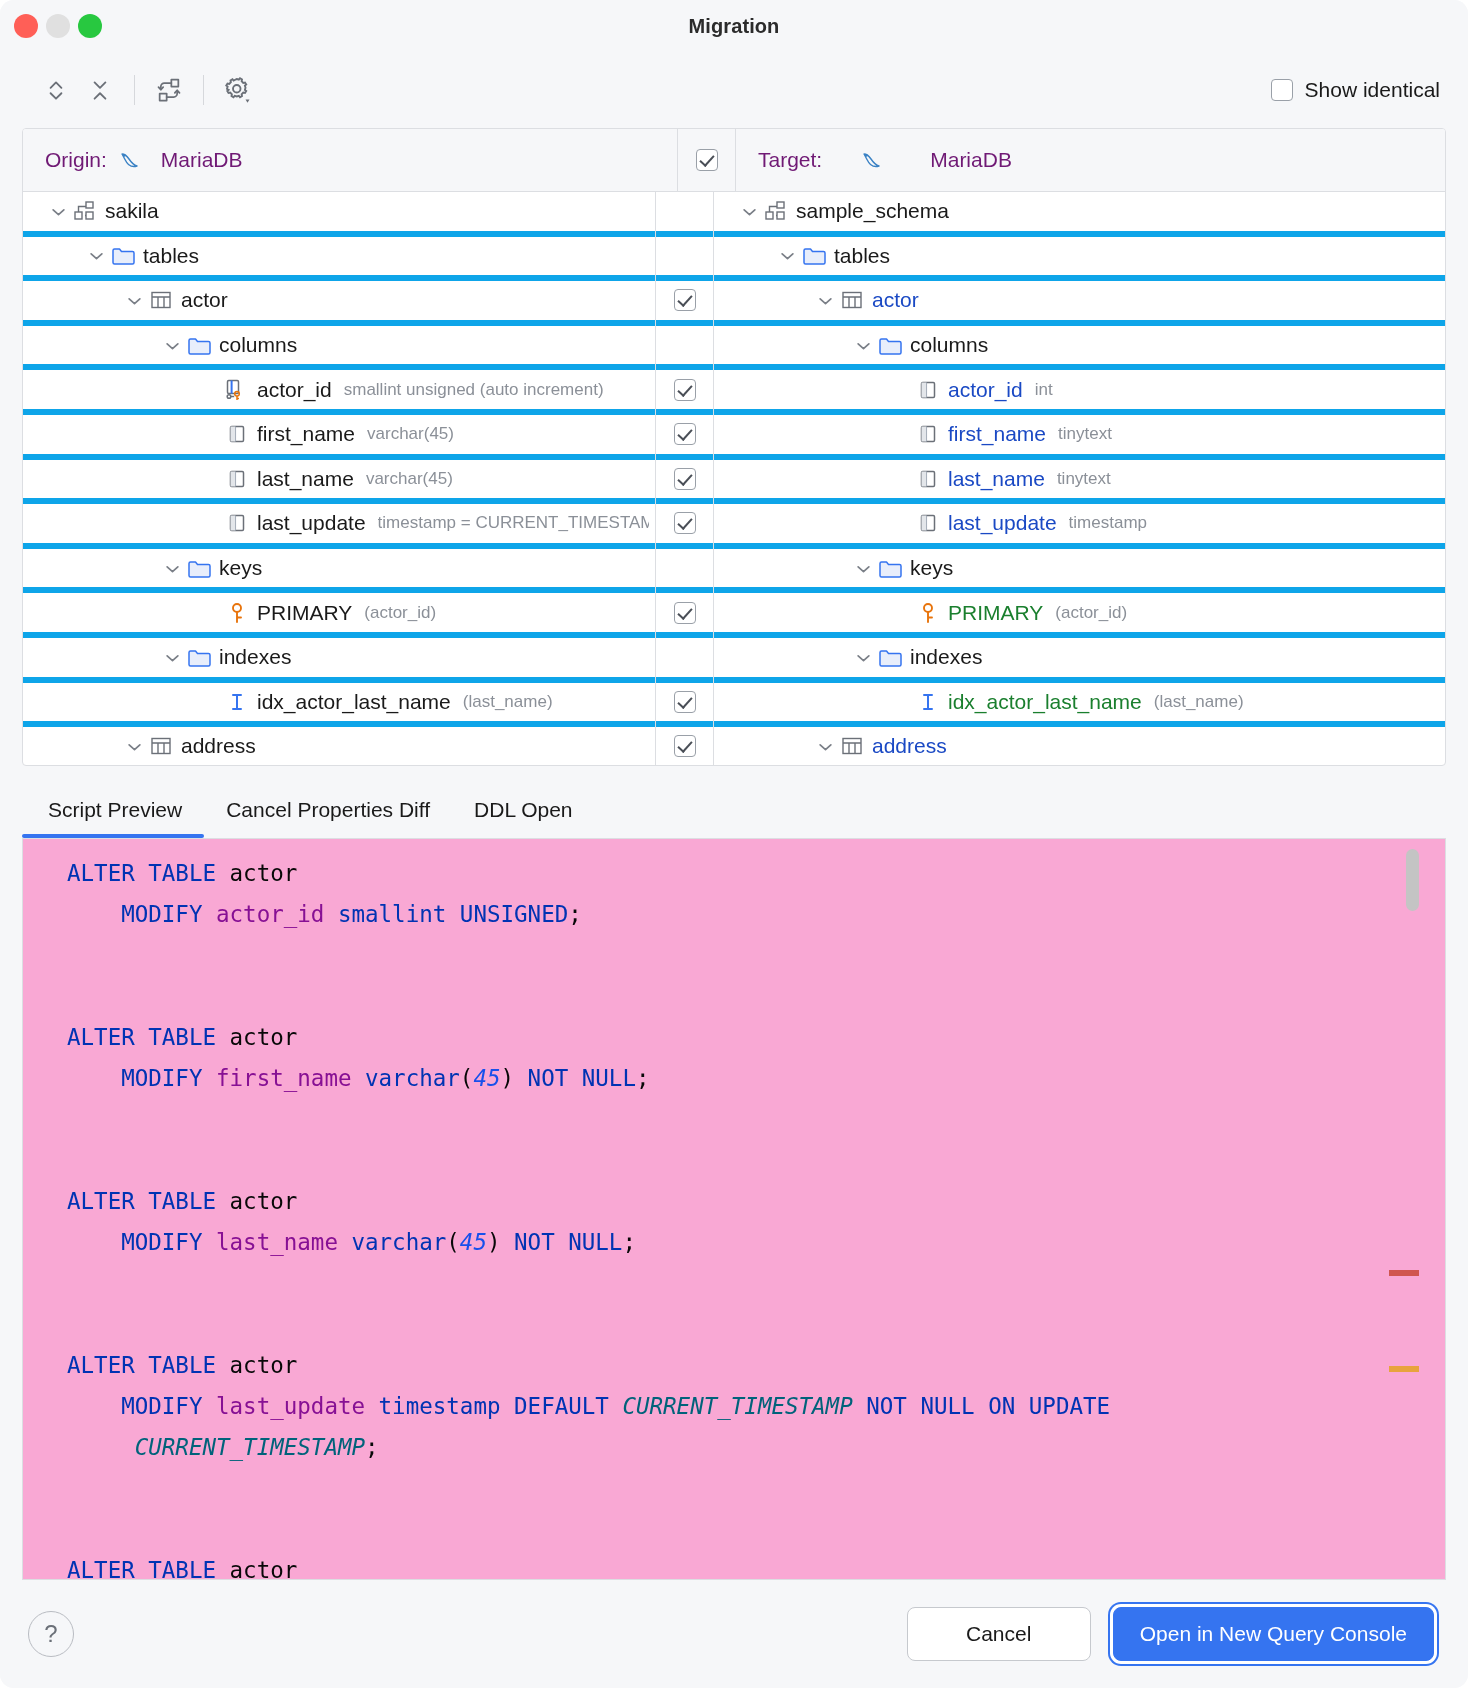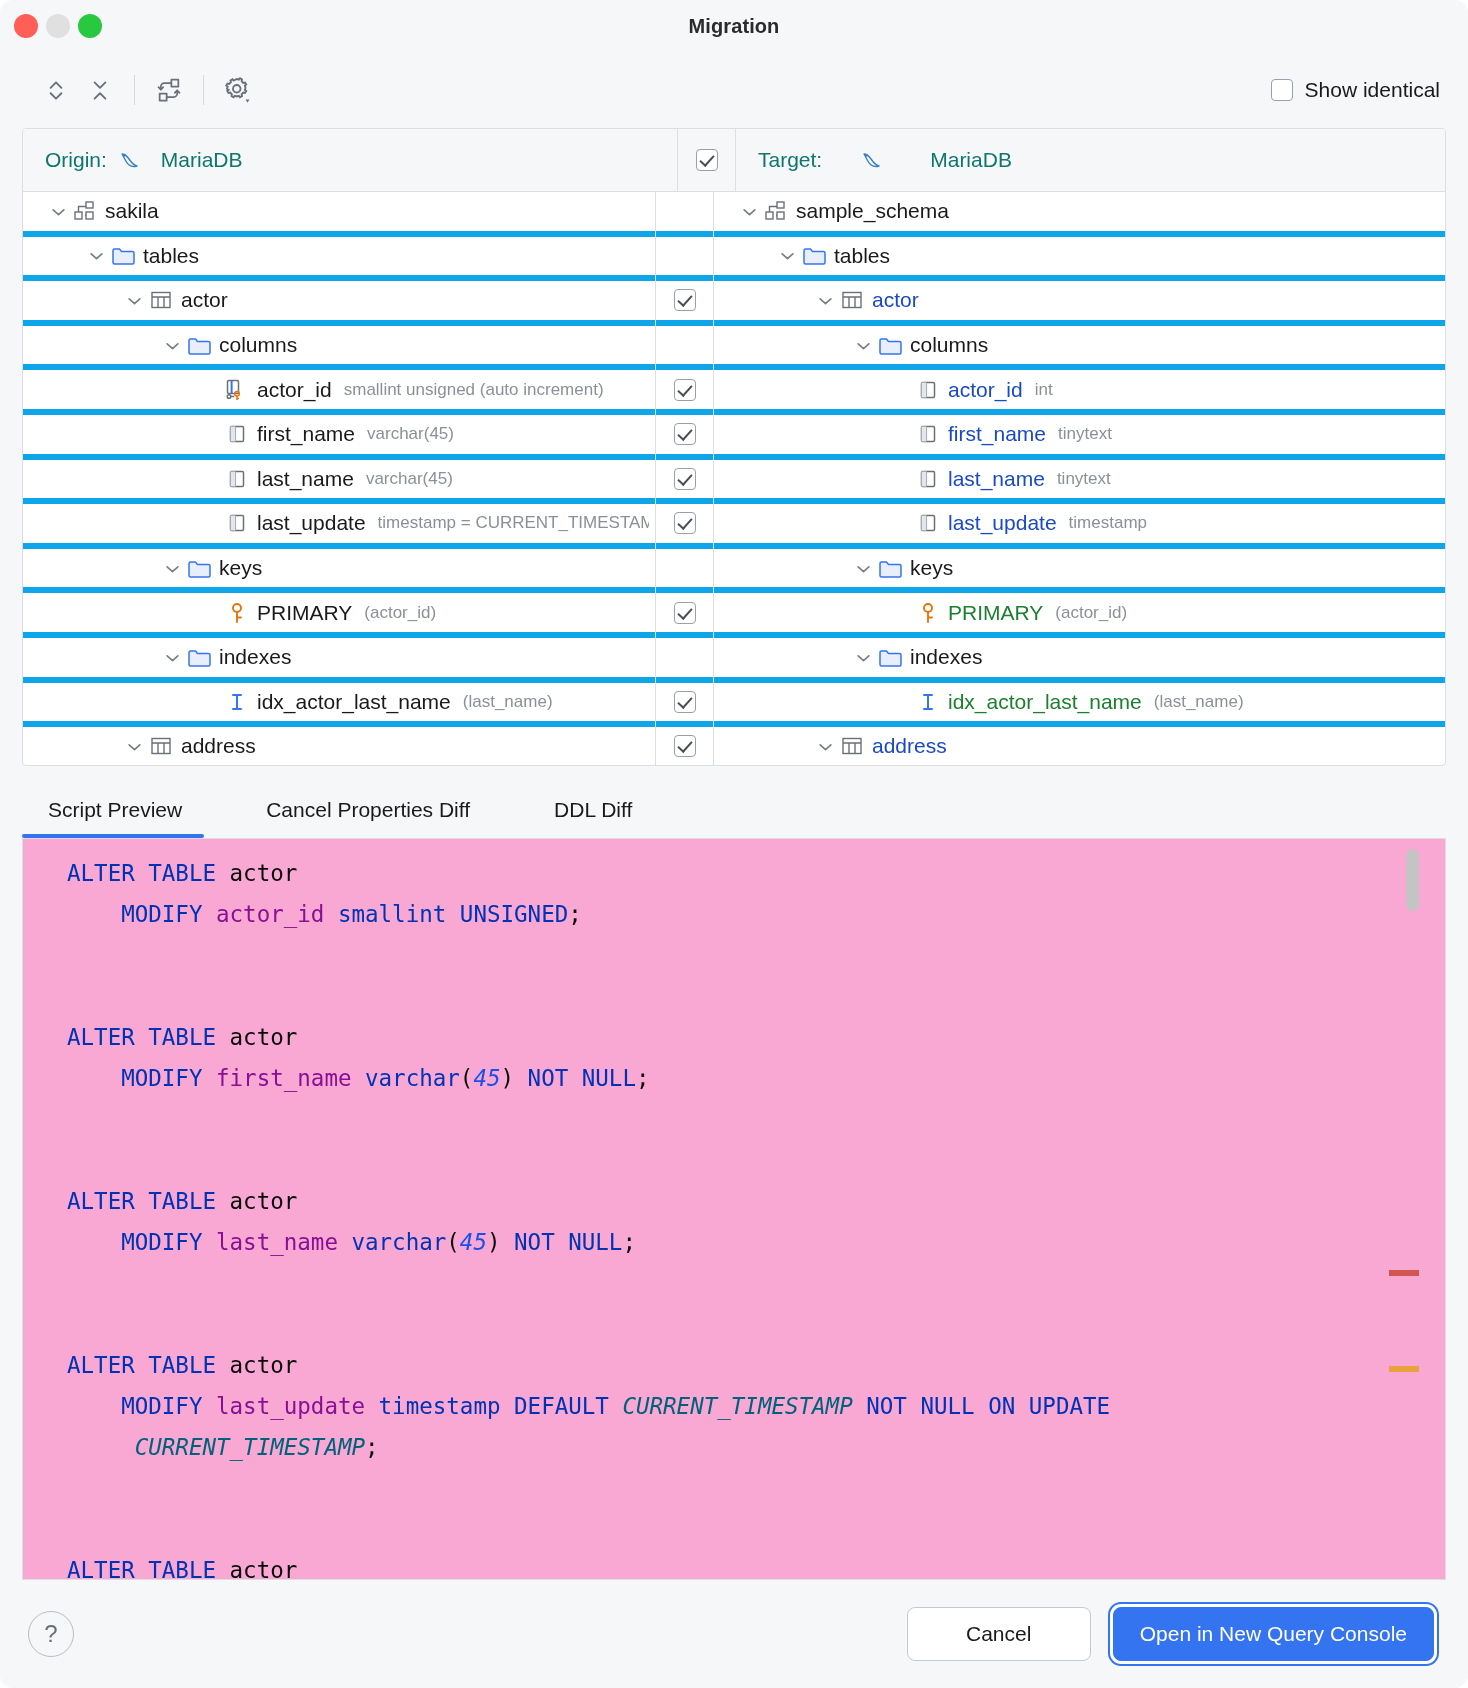--- a/index.html
+++ b/index.html
@@ -80,21 +80,21 @@
   .tree-head{
     display:flex;height:62px;
     background:#f6f7f9;
     border-bottom:1px solid #dcdee2;
     align-items:stretch;
   }
   .pane-head{
     display:flex;align-items:center;gap:10px;
     padding-left:22px;font-size:21px;color:#1a1a1a;
   }
-  .pane-head .lbl{color:#0f766e;}
+  .pane-head .lbl{color:#701a75;}
   .col-left{width:632px;flex:0 0 632px;}
   .col-mid{
     width:57px;flex:0 0 57px;
     border-left:1px solid #dcdee2;border-right:1px solid #dcdee2;
     display:flex;align-items:center;justify-content:center;
   }
   .col-right{flex:1 1 auto;gap:37px;}
   .tree-body{display:flex;height:574px;overflow:hidden;}
   .tree-col{overflow:hidden;}
   .tree-col.left{width:632px;flex:0 0 632px;}
@@ -123,21 +123,21 @@
   }
   .name{font-size:21px;color:#1a1a1a;}
   .name.blue{color:#1a49c4;}
   .name.green{color:#1a7f2e;}
   .meta{font-size:17px;color:#8b9098;margin-left:12px;}
   .clip{overflow:hidden;text-overflow:clip;}
 
   
   .tabs{
     flex:0 0 72px;display:flex;align-items:flex-end;
-    padding:0 22px;background:#f6f7f9;gap:40px;
+    padding:0 22px;background:#f6f7f9;
   }
   .tab{
     font-size:21px;color:#1a1a1a;padding:0 22px 16px 22px;
     position:relative;
   }
   .tab:first-child{padding-left:26px;}
   .tab.active::after{
     content:"";position:absolute;left:0;right:0;bottom:0;height:4px;
     background:#3574f0;border-radius:2px;
   }
@@ -659,21 +659,21 @@
             </span>
             <span class="name blue">address</span>
           </div>
         </div>
     </div>
   </div>
 
   <div class="tabs" id="tabs">
       <div class="tab active">Script Preview</div>
       <div class="tab">Cancel Properties Diff</div>
-      <div class="tab">DDL Diff</div>
+      <div class="tab">DDL Open</div>
     </div>
 
   <div class="editor">
     <div class="code" id="code"><div><span class="k">ALTER TABLE</span><span> actor</span></div><div><span>    </span><span class="k">MODIFY</span><span> </span><span class="id">actor_id</span><span> </span><span class="k">smallint UNSIGNED</span><span>;</span></div><div>&nbsp;</div><div>&nbsp;</div><div><span class="k">ALTER TABLE</span><span> actor</span></div><div><span>    </span><span class="k">MODIFY</span><span> </span><span class="id">first_name</span><span> </span><span class="k">varchar</span><span>(</span><span class="num">45</span><span>) </span><span class="k">NOT NULL</span><span>;</span></div><div>&nbsp;</div><div>&nbsp;</div><div><span class="k">ALTER TABLE</span><span> actor</span></div><div><span>    </span><span class="k">MODIFY</span><span> </span><span class="id">last_name</span><span> </span><span class="k">varchar</span><span>(</span><span class="num">45</span><span>) </span><span class="k">NOT NULL</span><span>;</span></div><div>&nbsp;</div><div>&nbsp;</div><div><span class="k">ALTER TABLE</span><span> actor</span></div><div><span>    </span><span class="k">MODIFY</span><span> </span><span class="id">last_update</span><span> </span><span class="k">timestamp DEFAULT</span><span> </span><span class="fn">CURRENT_TIMESTAMP</span><span> </span><span class="k">NOT NULL ON UPDATE</span></div><div><span>     </span><span class="fn">CURRENT_TIMESTAMP</span><span>;</span></div><div>&nbsp;</div><div>&nbsp;</div><div><span class="k">ALTER TABLE</span><span> actor</span></div></div>
     <div class="sb-track"></div>
     <div class="sb-thumb"></div>
     <div id="markers">
         <div class="stripe" style="top: 431px; background: rgb(208, 86, 79);"></div>
         <div class="stripe" style="top: 527px; background: rgb(232, 163, 61);"></div>
       </div>

